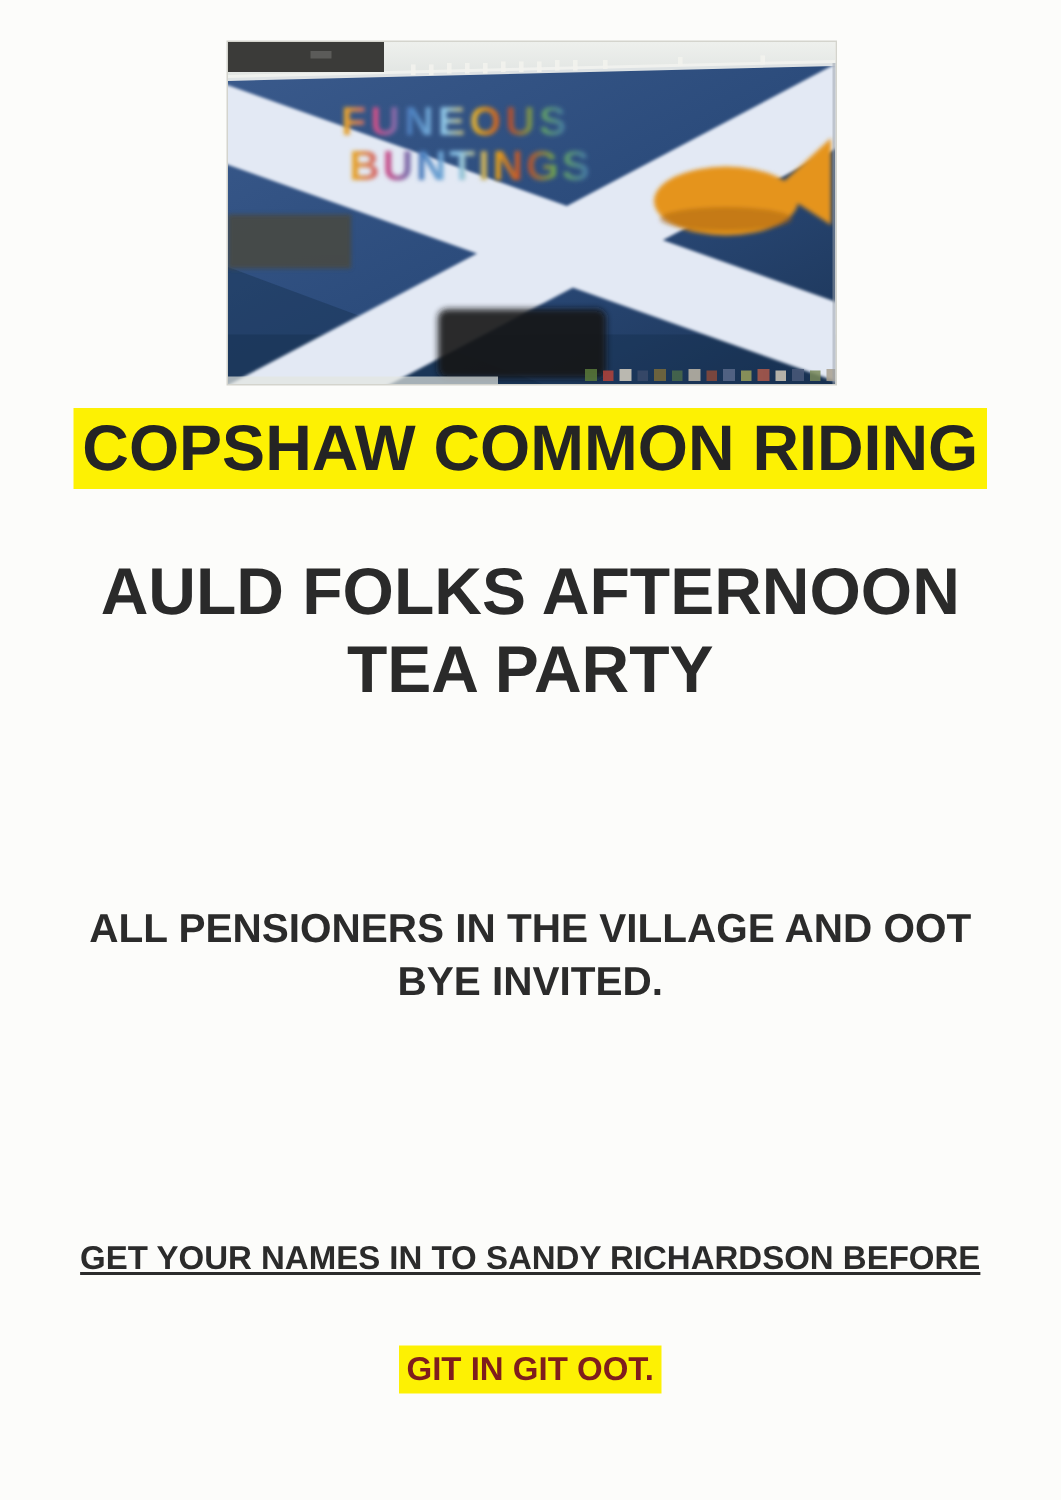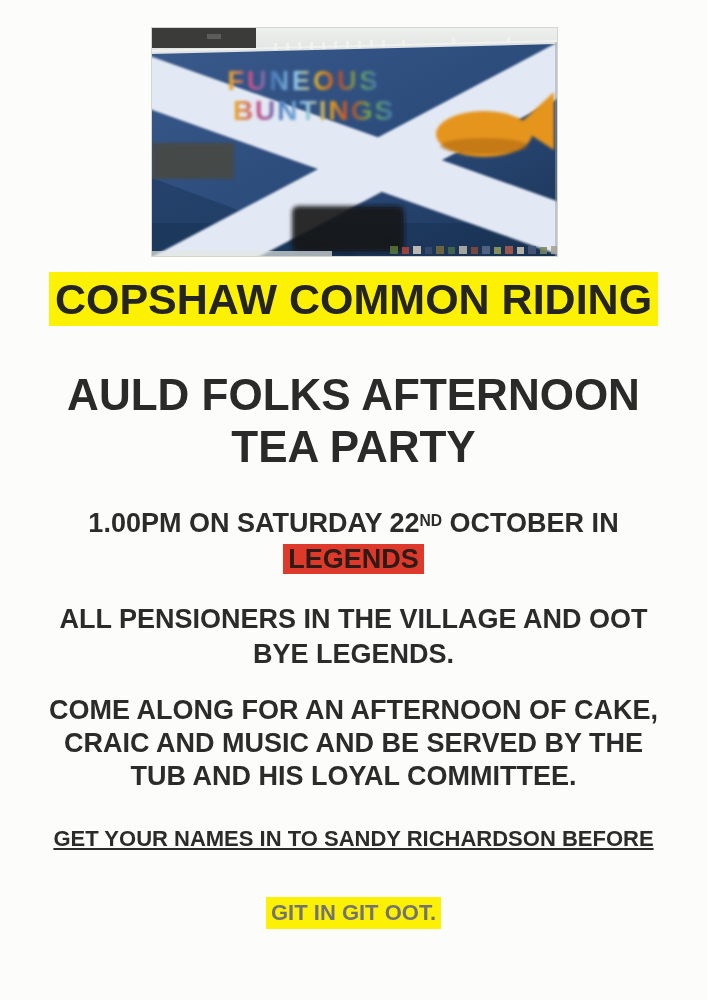--- a/index.html
+++ b/index.html
@@ -46,21 +46,21 @@
   .hl-red{
     display:inline-block;
     background:var(--highlight-red);
     color:var(--venue-text);
     font-size:27px;line-height:30px;padding:0 5px;
   }
   .invitation{top:602px;font-size:27px;line-height:35px;}
   .details{top:694px;font-size:27px;line-height:33px;}
   .rsvp{top:825px;font-size:22px;line-height:27px;text-decoration:underline;}
   .footer-row{top:897px;}
-  .footer-row .hl-yellow{font-size:22px;line-height:32px;padding:0 5px;color:#737373;}
+  .footer-row .hl-yellow{font-size:22px;line-height:32px;padding:0 5px;color:#7f1d1d;}
   .line{white-space:nowrap;}
 </style>
 </head>
 <body>
 
 <div class="page">
 
   <figure class="photo">
     <svg viewBox="0 0 405 228" preserveAspectRatio="none">
       <defs>
@@ -166,37 +166,26 @@
 
   <div class="row banner-row">
     <span class="hl-yellow">COPSHAW COMMON RIDING</span>
   </div>
 
   <h1 class="row heading">
     <div class="line">AULD FOLKS AFTERNOON</div>
     <div class="line">TEA PARTY</div>
   </h1>
 
-  <div class="row datetime">
-    <div class="line"><span>1.00PM ON SATURDAY 22</span><sup class="ord">ND</sup><span> OCTOBER IN</span></div>
-    <div class="venue-row">
-      <span class="hl-red">LEGENDS</span>
-    </div>
-  </div>
 
   <div class="row invitation">
     <div class="line">ALL PENSIONERS IN THE VILLAGE AND OOT</div>
-    <div class="line">BYE LEGENDS.</div>
+    <div class="line">BYE INVITED.</div>
   </div>
 
-  <div class="row details">
-    <div class="line">COME ALONG FOR AN AFTERNOON OF CAKE,</div>
-    <div class="line">CRAIC AND MUSIC AND BE SERVED BY THE</div>
-    <div class="line">TUB AND HIS LOYAL COMMITTEE.</div>
-  </div>
 
   <div class="row rsvp">
     <div class="line">GET YOUR NAMES IN TO SANDY RICHARDSON BEFORE</div>
   </div>
 
   <div class="row footer-row">
     <span class="hl-yellow">GIT IN GIT OOT.</span>
   </div>
 
 </div>

